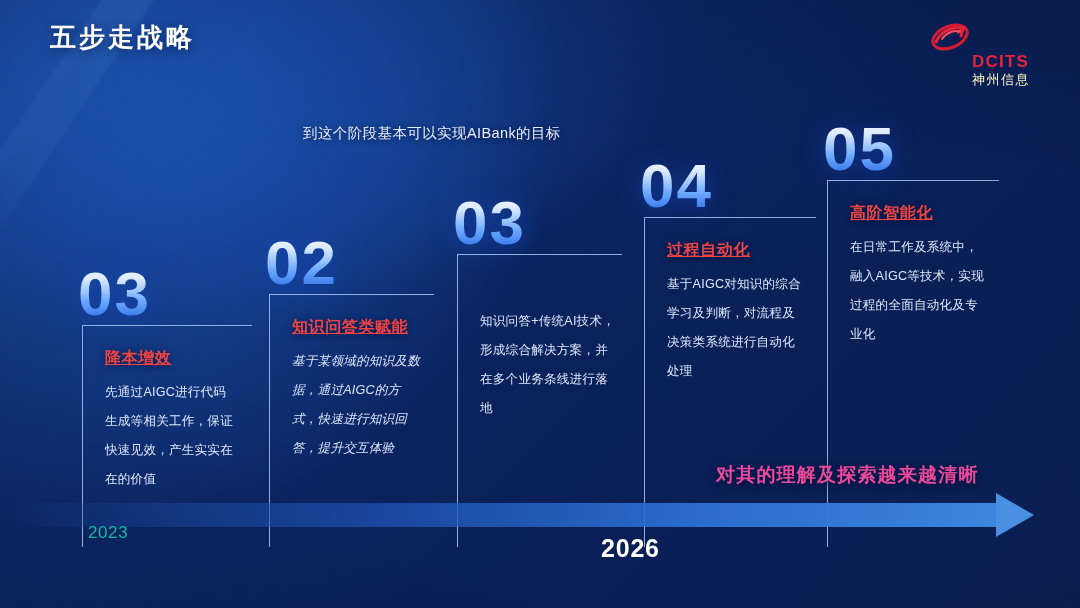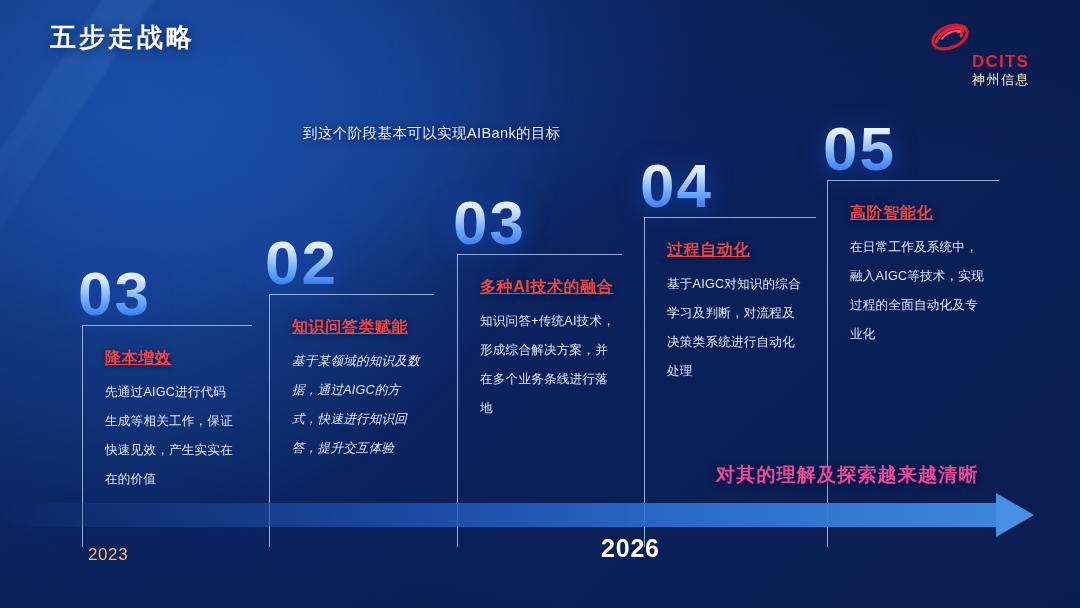--- a/index.html
+++ b/index.html
@@ -100,21 +100,21 @@
     border-top:22px solid transparent;
     border-bottom:22px solid transparent;
     border-left:38px solid #4a90e2;
   }
   .arrow-label{
     position:absolute;left:716px;top:462px;
     font-size:19px;font-weight:bold;color:#ec4899;letter-spacing:1.2px;white-space:nowrap;
     text-shadow:0 2px 8px rgba(0,10,50,.8);
   }
   .year{position:absolute;color:#ffffff;}
-  .year-start{left:88px;top:545px;font-size:17px;letter-spacing:.6px;color:#fdba74;}
+  .year-start{left:88px;top:523px;font-size:17px;letter-spacing:.6px;color:#14b8a6;}
   .year-end{left:601px;top:534px;font-size:25px;font-weight:bold;letter-spacing:.8px;}
 </style>
 </head>
 <body>
 
 <div id="stage">
   <div class="bg-base"></div>
   <div class="glow-tl"></div>
   <div class="streaks">
 
@@ -154,21 +154,20 @@
   <div class="num">02</div>
   <div class="box" style="width:165px;height:253px;">
     <div class="ttl">知识问答类赋能</div>
     <div class="desc" style="width:128px;font-style:italic;">基于某领域的知识及数据，通过AIGC的方式，快速进行知识回答，提升交互体验</div>
   </div>
 </div>
 
 <div class="step" id="step3" style="left:457px;top:192px;">
   <div class="num">03</div>
   <div class="box" style="width:165px;height:293px;">
-    <div class="ttl">多种AI技术的融合</div>
     <div class="desc" style="width:140px;">知识问答+传统AI技术，形成综合解决方案，并在多个业务条线进行落地</div>
   </div>
 </div>
 
 <div class="step" id="step4" style="left:644px;top:155px;">
   <div class="num">04</div>
   <div class="box" style="width:172px;height:330px;">
     <div class="ttl">过程自动化</div>
     <div class="desc" style="width:138px;">基于AIGC对知识的综合学习及判断，对流程及决策类系统进行自动化处理</div>
   </div>

